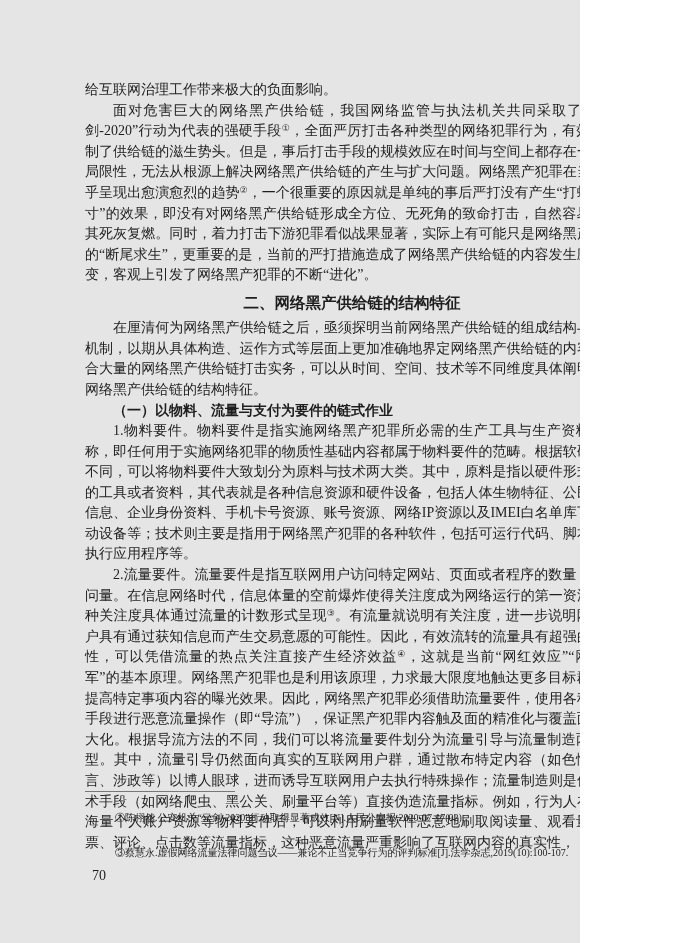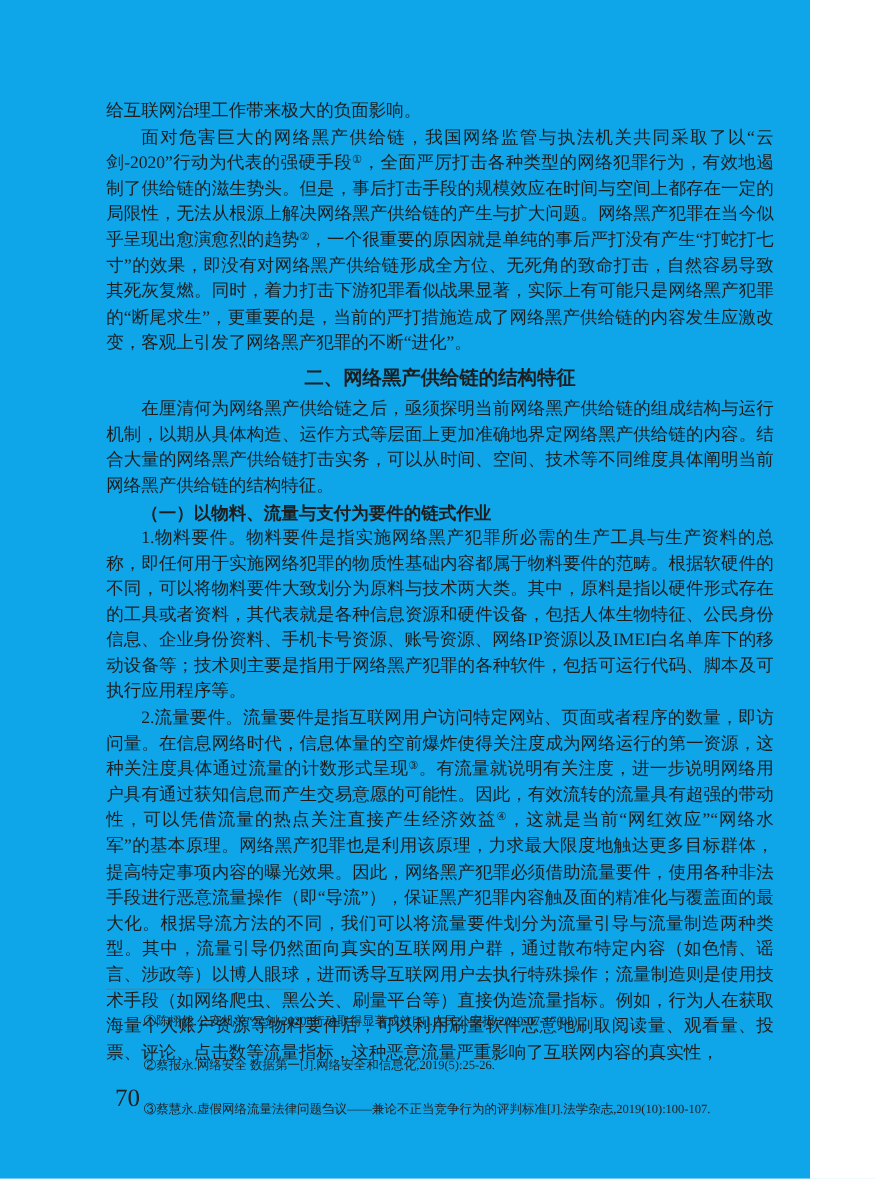--- a/index.html
+++ b/index.html
@@ -1,20 +1,20 @@
 <!DOCTYPE html>
 <html><head>
 <meta charset="utf-8">
 <style>
   html, body { margin: 0; padding: 0; background: #ffffff; }
   .page {
     position: relative;
-    width: 648px;
+    width: 580px;
     height: 943px;
-    background: #0ea5e9;
+    background: #e5e5e5;
     overflow: hidden;
     font-family: "Liberation Serif", "DejaVu Serif", serif;
     color: #1e1e1e;
   }
   .content {
     position: absolute;
     left: 85px;
     top: 80px;
     width: 534px;
     font-size: 14px;
@@ -61,21 +61,21 @@
     width: 150px;
     height: 1px;
     background: #777777;
     margin: 0 0 4px 0;
   }
   .fn { text-indent: 14px; margin: 16px; }
   .page-num {
     position: absolute;
     left: 92px;
     top: 868px;
-    font-size: 20px;
+    font-size: 14px;
     color: #1e1e1e;
   }
 </style>
 </head>
 <body>
 
 <div class="page">
 
   <div class="content">
 
@@ -99,22 +99,19 @@
     </p>
 
   </div>
 
   <div class="footnotes">
     <div class="fn-rule"></div>
     <div class="fn">
       <span>①</span><span>陈栩然.公安机关“云剑-2020”行动取得显著成效[N].人民公安报,2020-07-17(02).</span>
     </div>
     <div class="fn">
-      <span>②</span><span>蔡报永.网络安全 数据第一[J].网络安全和信息化,2019(5):25-26.</span>
-    </div>
-    <div class="fn">
       <span>③</span><span>蔡慧永.虚假网络流量法律问题刍议——兼论不正当竞争行为的评判标准[J].法学杂志,2019(10):100-107.</span>
     </div>
   </div>
 
   <div class="page-num">70</div>
 
 </div>
 
 </body></html>

